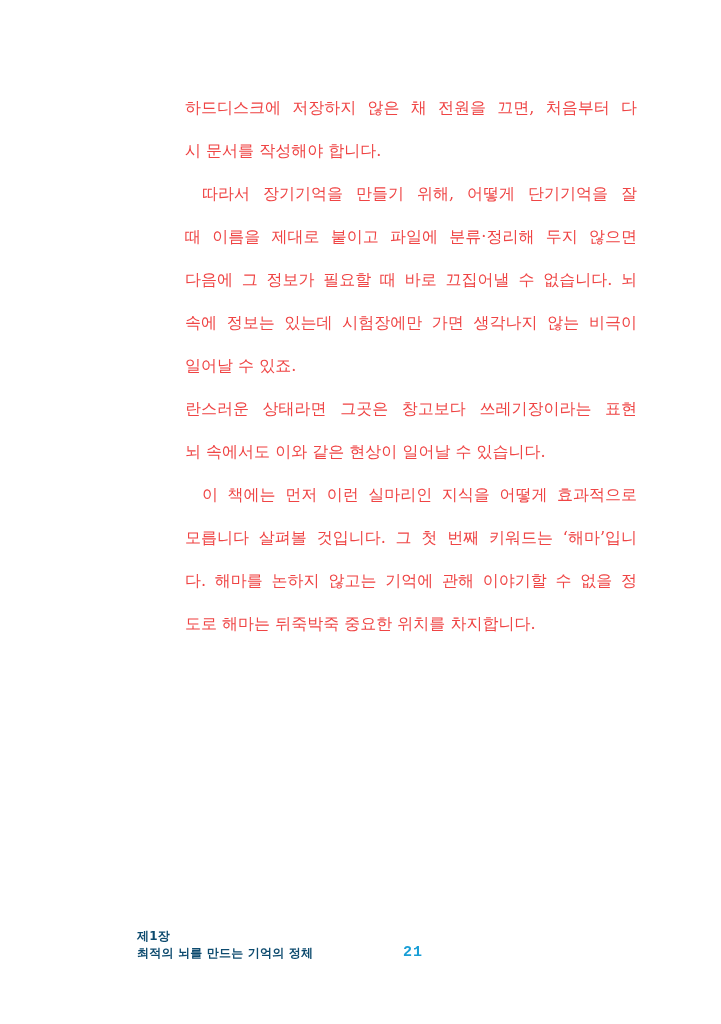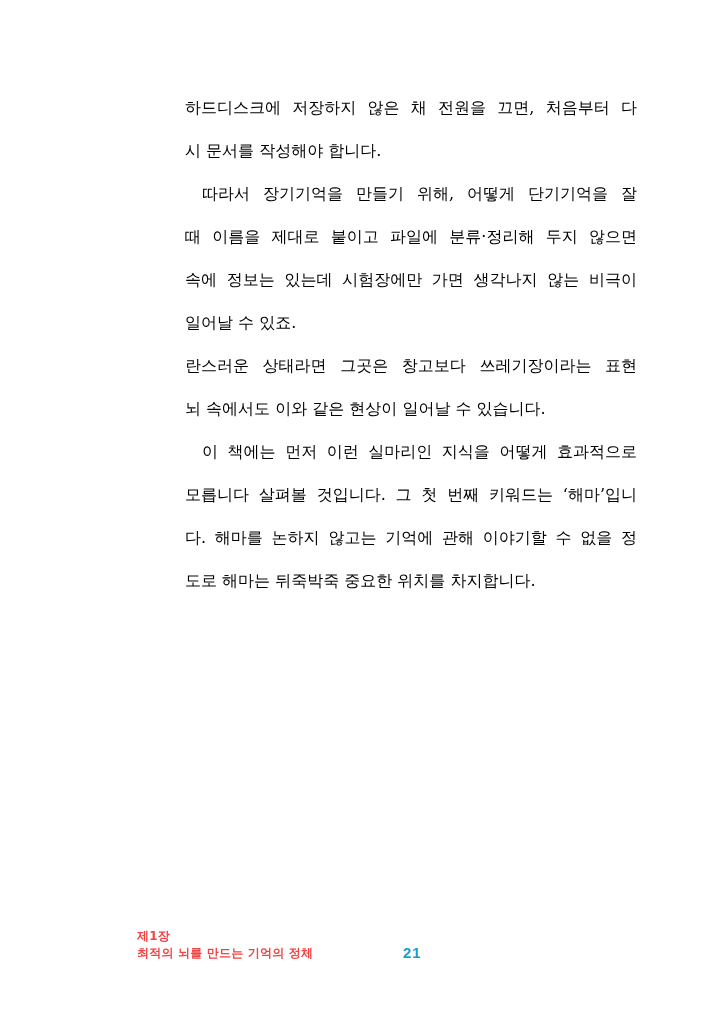--- a/index.html
+++ b/index.html
@@ -46,47 +46,48 @@
     font-weight: bold;
     font-size: 12px;
     line-height: 17px;
     color: #8e8e8e;
     letter-spacing: 0.2px;
   }
   .page-number {
     position: absolute;
     left: 403px;
     top: 944px;
-    font-family: Liberation Sans, sans-serif;
+    font-family: Liberation Mono, monospace;
     font-weight: bold;
     font-size: 15px;
     color: #189ed6;
     letter-spacing: 1px;
   }
 </style>
 </head>
 <body>
 
 <div class="page" style="background: rgb(255, 255, 255);">
 
-  <div class="body-text" style="color: #000000;">
+  <div class="body-text" style="color: #ef4444;">
       <div class="line">하드디스크에 저장하지 않은 채 전원을 끄면, 처음부터 다</div>
       <div class="line last">시 문서를 작성해야 합니다.</div>
       <div class="line indent">따라서 장기기억을 만들기 위해, 어떻게 단기기억을 잘</div>
       <div class="line">때 이름을 제대로 붙이고 파일에 분류·정리해 두지 않으면</div>
+      <div class="line">다음에 그 정보가 필요할 때 바로 끄집어낼 수 없습니다. 뇌</div>
       <div class="line">속에 정보는 있는데 시험장에만 가면 생각나지 않는 비극이</div>
       <div class="line last">일어날 수 있죠.</div>
       <div class="line">란스러운 상태라면 그곳은 창고보다 쓰레기장이라는 표현</div>
       <div class="line last">뇌 속에서도 이와 같은 현상이 일어날 수 있습니다.</div>
       <div class="line indent">이 책에는 먼저 이런 실마리인 지식을 어떻게 효과적으로</div>
       <div class="line">모릅니다 살펴볼 것입니다. 그 첫 번째 키워드는 ‘해마’입니</div>
       <div class="line">다. 해마를 논하지 않고는 기억에 관해 이야기할 수 없을 정</div>
       <div class="line last">도로 해마는 뒤죽박죽 중요한 위치를 차지합니다.</div>
     </div>
 
-  <div class="footer-chapter" style="color: #ef4444;">
+  <div class="footer-chapter" style="color: #0c4a6e;">
     <div>제1장</div>
     <div>최적의 뇌를 만드는 기억의 정체</div>
   </div>
 
   <div class="page-number" style="color: rgb(24, 158, 214);">21</div>
 
 </div>
 
 </body></html>

